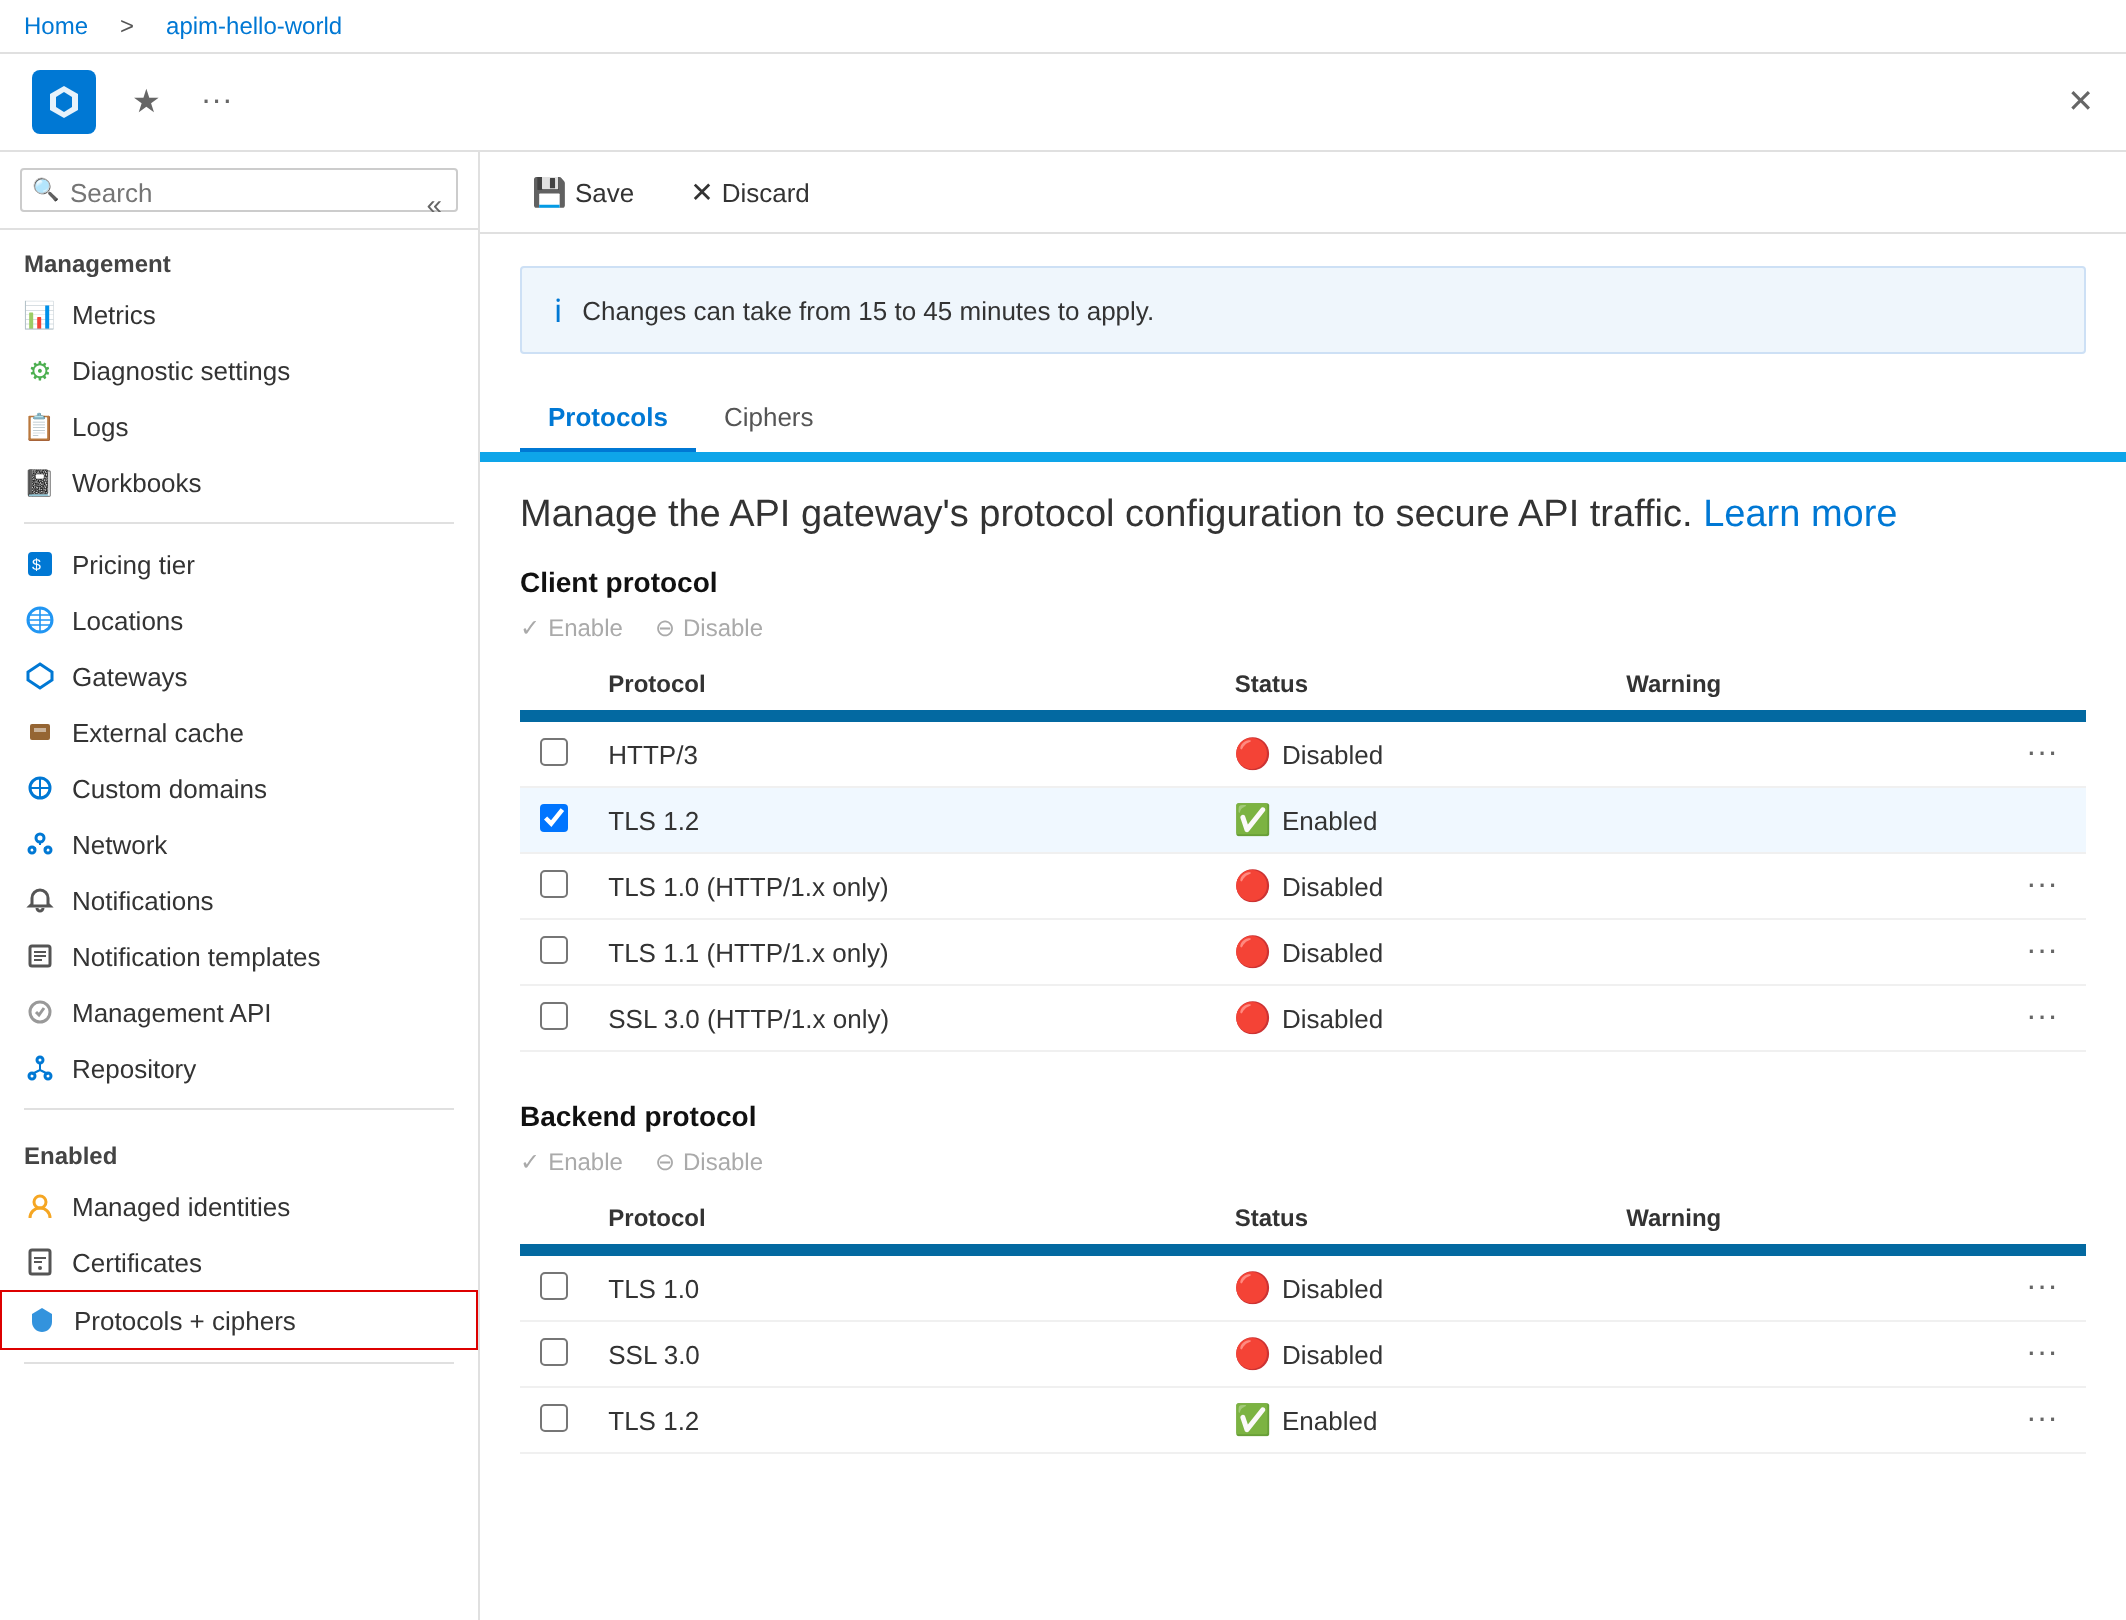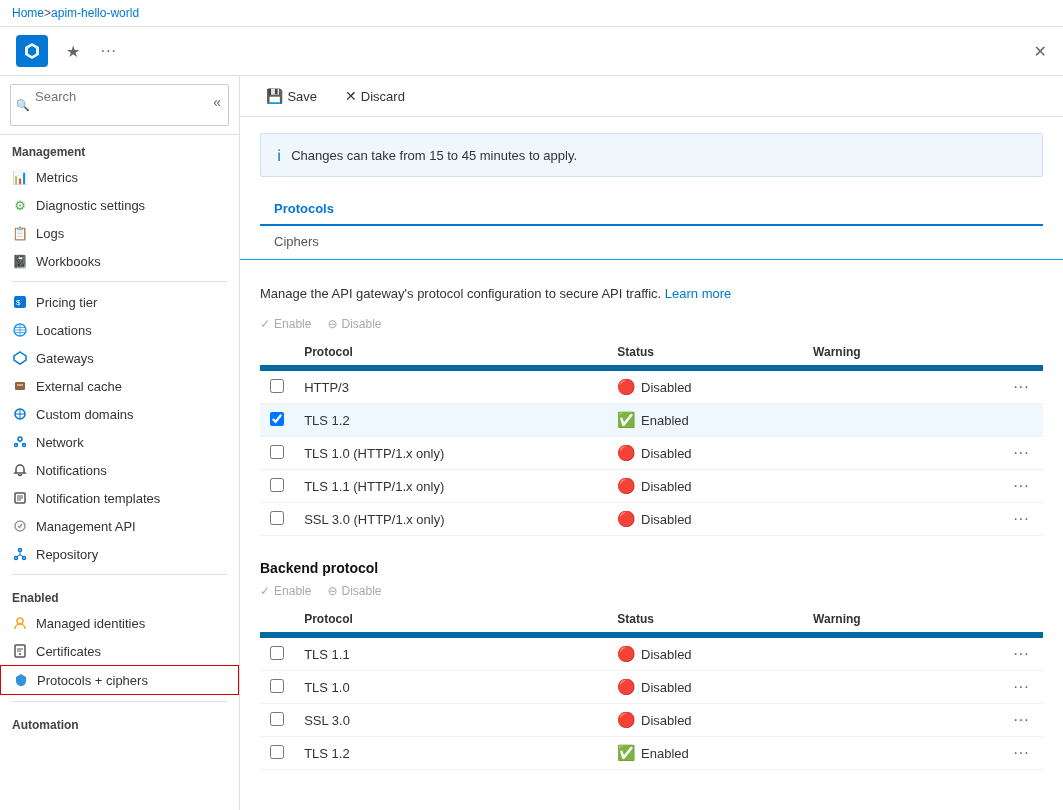--- a/index.html
+++ b/index.html
@@ -1,65 +1,65 @@
 <!DOCTYPE html>
 <html><head>
   <meta charset="utf-8">
   <style>
     * { box-sizing: border-box; margin: 0; padding: 0; }
     body { font-family: 'Segoe UI', Arial, sans-serif; font-size: 13px; color: #333; background: #fff; display: flex; flex-direction: column; height: 810px; width: 1063px; overflow: hidden; }
 
     
     .top-bar { display: flex; align-items: center; padding: 6px 12px; background: #fff; border-bottom: 1px solid #e0e0e0; gap: 8px; }
-    .breadcrumb { font-size: 12px; color: #555; display: flex; align-items: center; gap: 0; }
+    .breadcrumb { font-size: 12px; color: #555; display: flex; align-items: center; gap: 16px; }
     .breadcrumb a { color: #0078d4; text-decoration: none; }
 
     
     .header { display: flex; align-items: center; padding: 8px 16px; background: #fff; border-bottom: 1px solid #e0e0e0; gap: 12px; }
     .header-icon { width: 32px; height: 32px; background: #0078d4; border-radius: 4px; display: flex; align-items: center; justify-content: center; flex-shrink: 0; }
     .header-icon svg { width: 20px; height: 20px; }
     .header-title-block { flex: 1; }
     .header-title { font-size: 20px; font-weight: 600; color: #111; }
     .header-subtitle { font-size: 12px; color: #666; }
     .header-actions { display: flex; align-items: center; gap: 8px; color: #666; font-size: 18px; }
     .header-actions span { cursor: pointer; padding: 2px 6px; }
     .close-btn { margin-left: auto; cursor: pointer; font-size: 16px; color: #666; }
 
     
     .main-layout { display: flex; flex: 1; overflow: hidden; }
 
     
     .sidebar { width: 240px; min-width: 240px; border-right: 1px solid #e0e0e0; overflow-y: auto; background: #fff; position: relative; }
     .sidebar-search { padding: 8px 10px; border-bottom: 1px solid #e0e0e0; }
-    .sidebar-search input { width: 100%; border: 1px solid #ccc; border-radius: 2px; padding: 4px 8px 21px 24px; font-size: 13px; color: #333; background: #fff; }
+    .sidebar-search input { width: 100%; border: 1px solid #ccc; border-radius: 2px; padding: 4px 8px 1px 24px; font-size: 13px; color: #333; background: #fff; }
     .sidebar-search-wrap { position: relative; }
     .sidebar-search-wrap::before { content: '🔍'; position: absolute; left: 6px; top: 50%; transform: translateY(-50%); font-size: 11px; color: #999; }
     .collapse-btn { position: absolute; right: 8px; top: 10px; cursor: pointer; color: #666; font-size: 14px; }
     .sidebar-section-label { font-size: 12px; font-weight: 600; color: #444; padding: 10px 12px 4px 12px; }
     .sidebar-item { display: flex; align-items: center; gap: 8px; padding: 6px 12px; cursor: pointer; color: #333; font-size: 13px; }
     .sidebar-item.active { background: #fff; border: 1px solid #0078d4; color: #0078d4; }
     .sidebar-item .item-icon { width: 16px; height: 16px; flex-shrink: 0; display: flex; align-items: center; justify-content: center; }
     .sidebar-divider { border: none; border-top: 1px solid #e0e0e0; margin: 6px 12px; }
 
     
     .content { flex: 1; overflow-y: auto; background: #fff; }
     .toolbar { display: flex; align-items: center; gap: 16px; padding: 8px 20px; border-bottom: 1px solid #e0e0e0; }
     .toolbar-btn { display: flex; align-items: center; gap: 4px; cursor: pointer; color: #333; font-size: 13px; padding: 4px 6px; }
     .toolbar-btn .btn-icon { font-size: 14px; }
 
     .info-banner { display: flex; align-items: center; gap: 10px; background: #eff6fc; border: 1px solid #cde0f5; padding: 10px 16px; margin: 16px 20px; border-radius: 2px; }
     .info-banner .info-icon { color: #0078d4; font-size: 16px; flex-shrink: 0; }
     .info-banner span { font-size: 13px; color: #333; }
 
-    .tab-bar { display: flex; gap: 0; padding: 0 20px; border-bottom: 1px solid #0ea5e9; margin-top: 4px; flex-direction: column; }
+    .tab-bar { display: flex; gap: 0; padding: 0 20px; border-bottom: 5px solid #0ea5e9; margin-top: 4px; }
     .tab { padding: 8px 14px; cursor: pointer; font-size: 13px; color: #555; border-bottom: 2px solid transparent; }
     .tab.active { color: #0078d4; border-bottom: 2px solid #0078d4; font-weight: 600; }
 
     .content-body { padding: 16px 20px; }
-    .section-desc { font-size: 13px; color: #333; margin-bottom: 14px; margin-top: 10px; }
+    .section-desc { font-size: 19px; color: #333; margin-bottom: 14px; }
     .section-desc a { color: #0078d4; text-decoration: none; }
 
     .protocol-section { margin-bottom: 24px; }
     .section-title { font-size: 14px; font-weight: 700; color: #111; margin-bottom: 6px; }
 
     .enable-disable-bar { display: flex; align-items: center; gap: 16px; padding: 2px 0 8px 0; }
     .enable-btn { display: flex; align-items: center; gap: 4px; font-size: 12px; color: #aaa; cursor: pointer; }
 
     .protocol-table { width: 100%; border-collapse: collapse; }
     .protocol-table th { text-align: left; font-size: 12px; font-weight: 600; color: #333; padding: 6px 10px; border-bottom: 6px solid #0369a1; }
@@ -266,21 +266,20 @@
       <span class="item-icon">
         <svg width="14" height="14" viewBox="0 0 14 14">
             <path d="M7 1L2 4v4c0 3 2.5 5 5 5s5-2 5-5V4L7 1z" fill="#0078d4" opacity="0.8"></path>
           </svg>
       </span>
       <span>Protocols + ciphers</span>
     </div>
 
     <hr class="sidebar-divider">
 
-    <div class="sidebar-section-label">Automation</div>
   </div>
 
   <div class="content">
 
     <div class="toolbar">
       <div class="toolbar-btn">
         <span class="btn-icon">💾</span>
         <span>Save</span>
       </div>
       <div class="toolbar-btn">
@@ -299,20 +298,21 @@
       <div class="tab">Ciphers</div>
     </div>
 
     <div class="content-body">
       <p class="section-desc">
         <span>Manage the API gateway's protocol configuration to secure API traffic.</span>
         <a href="#"> <span>Learn more</span></a>
       </p>
 
       <div class="protocol-section">
+        <div class="section-title">Client protocol</div>
         <div class="enable-disable-bar">
           <span class="enable-btn">
             <span style="color:#aaa;">✓</span>
             <span>Enable</span>
           </span>
           <span class="enable-btn">
             <span style="color:#aaa;">⊖</span>
             <span>Disable</span>
           </span>
         </div>
@@ -407,32 +407,20 @@
           <thead>
             <tr>
               <th class="check-col"></th>
               <th class="protocol-col">Protocol</th>
               <th class="status-col">Status</th>
               <th class="warning-col">Warning</th>
               <th class="action-col"></th>
             </tr>
           </thead>
           <tbody id="backend-protocol-tbody">
-          <tr>
-      <td class="check-col"><input type="checkbox" class="checkbox-input" style=""></td>
-      <td class="protocol-col">TLS 1.1</td>
-      <td class="status-col">
-        <span class="status-badge">
-          <span class="icon-disabled">🔴</span>
-          <span>Disabled</span>
-        </span>
-      </td>
-      <td class="warning-col"></td>
-      <td class="action-col"><span class="more-btn">···</span></td>
-    </tr>
               <tr>
       <td class="check-col"><input type="checkbox" class="checkbox-input" style=""></td>
       <td class="protocol-col">TLS 1.0</td>
       <td class="status-col">
         <span class="status-badge">
           <span class="icon-disabled">🔴</span>
           <span>Disabled</span>
         </span>
       </td>
       <td class="warning-col"></td>

